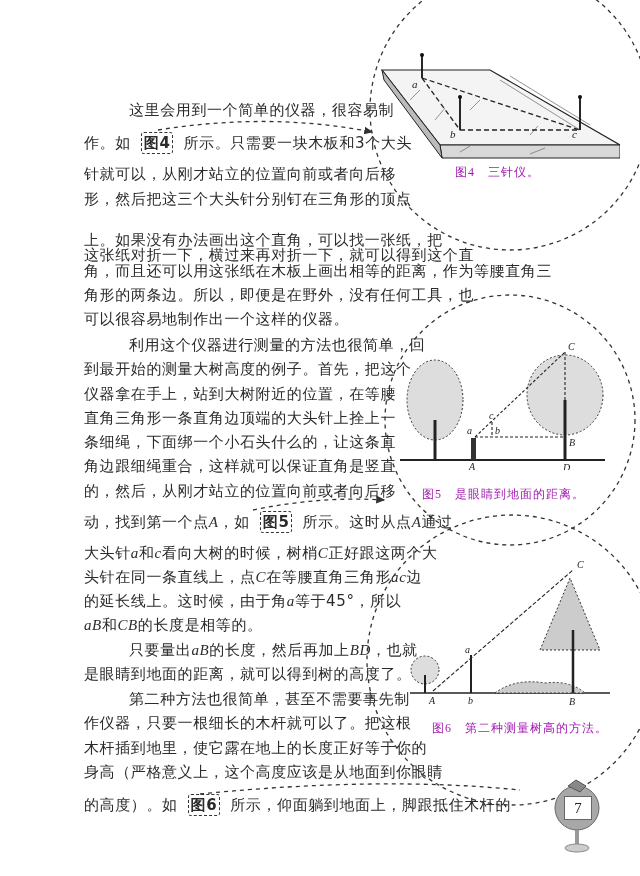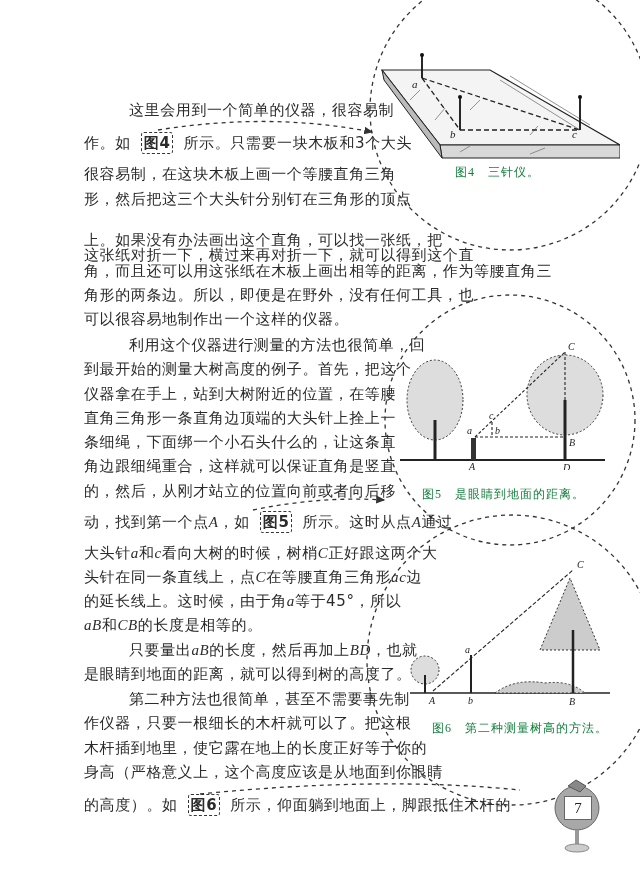--- a/index.html
+++ b/index.html
@@ -4,36 +4,36 @@
 <style>
   html, body { margin: 0; padding: 0; background: #ffffff; }
   body { width: 640px; height: 876px; position: relative; overflow: hidden;
          font-family: "DejaVu Sans", "Liberation Sans", sans-serif; color: #2a2a2a; }
   .page { position: absolute; left: 0; top: 0; width: 640px; height: 876px; }
   .line { position: absolute; left: 84px; font-size: 15px; line-height: 20px; white-space: nowrap; letter-spacing: 0.6px; color: #2b2b2b; }
   .indent { left: 120px; margin-left: 9px; }
   .ref { display: inline-block; border: 1.2px dashed #333; border-radius: 3px; padding: 0 2px; margin: 0 10px; font-weight: bold; }
   .it { font-family: "Liberation Serif", serif; font-style: italic; }
   svg.overlay { position: absolute; left: 0; top: 0; width: 640px; height: 876px; pointer-events: none; }
-  .caption { position: absolute; font-family: "Liberation Serif", "DejaVu Serif", serif; font-size: 12px; color: #15803d; white-space: nowrap; letter-spacing: 1px; }
+  .caption { position: absolute; font-family: "Liberation Serif", "DejaVu Serif", serif; font-size: 12px; color: #a21caf; white-space: nowrap; letter-spacing: 1px; }
   .figure { position: absolute; }
   .pagenum-wrap { position: absolute; left: 546px; top: 778px; width: 70px; height: 90px; }
   .pagenum { position: absolute; left: 18px; top: 18px; width: 26px; height: 22px; background: #fff; border: 1px solid #666;
              font-family: "Liberation Serif", serif; font-size: 15px; text-align: center; line-height: 22px; color: #222; }
 </style>
 </head>
 <body>
 
 <div class="page">
 
   <div class="line indent" style="top:100px">这里会用到一个简单的仪器，很容易制</div>
   <div class="line" style="top:132px">
     <span>作。如</span><span class="ref">图4</span><span>所示。只需要一块木板和3个大头</span>
   </div>
-  <div class="line" style="top:164px">很容易制，在这块木板上画一个等腰直角三角</div>
+  <div class="line" style="top:164px">针就可以，从刚才站立的位置向前或者向后移</div>
   <div class="line" style="top:189px">形，然后把这三个大头针分别钉在三角形的顶点</div>
   <div class="line" style="top:230px">上。如果没有办法画出这个直角，可以找一张纸，把</div>
   <div class="line" style="top:245px">这张纸对折一下，横过来再对折一下，就可以得到这个直</div>
   <div class="line" style="top:261px">角，而且还可以用这张纸在木板上画出相等的距离，作为等腰直角三</div>
   <div class="line" style="top:285px">角形的两条边。所以，即便是在野外，没有任何工具，也</div>
   <div class="line" style="top:309px">可以很容易地制作出一个这样的仪器。</div>
 
   <div class="line indent" style="top:335px">利用这个仪器进行测量的方法也很简单，回</div>
   <div class="line" style="top:359px">到最开始的测量大树高度的例子。首先，把这个</div>
   <div class="line" style="top:384px">仪器拿在手上，站到大树附近的位置，在等腰</div>

